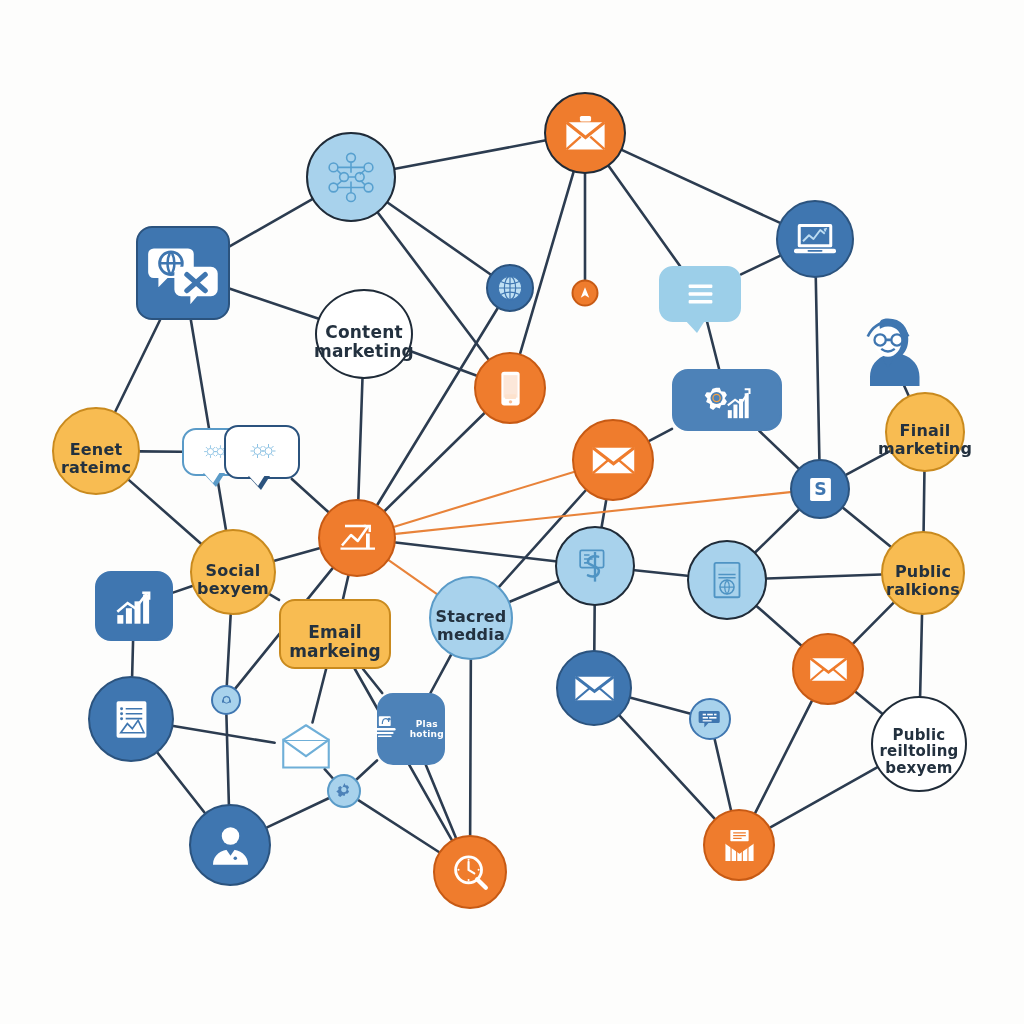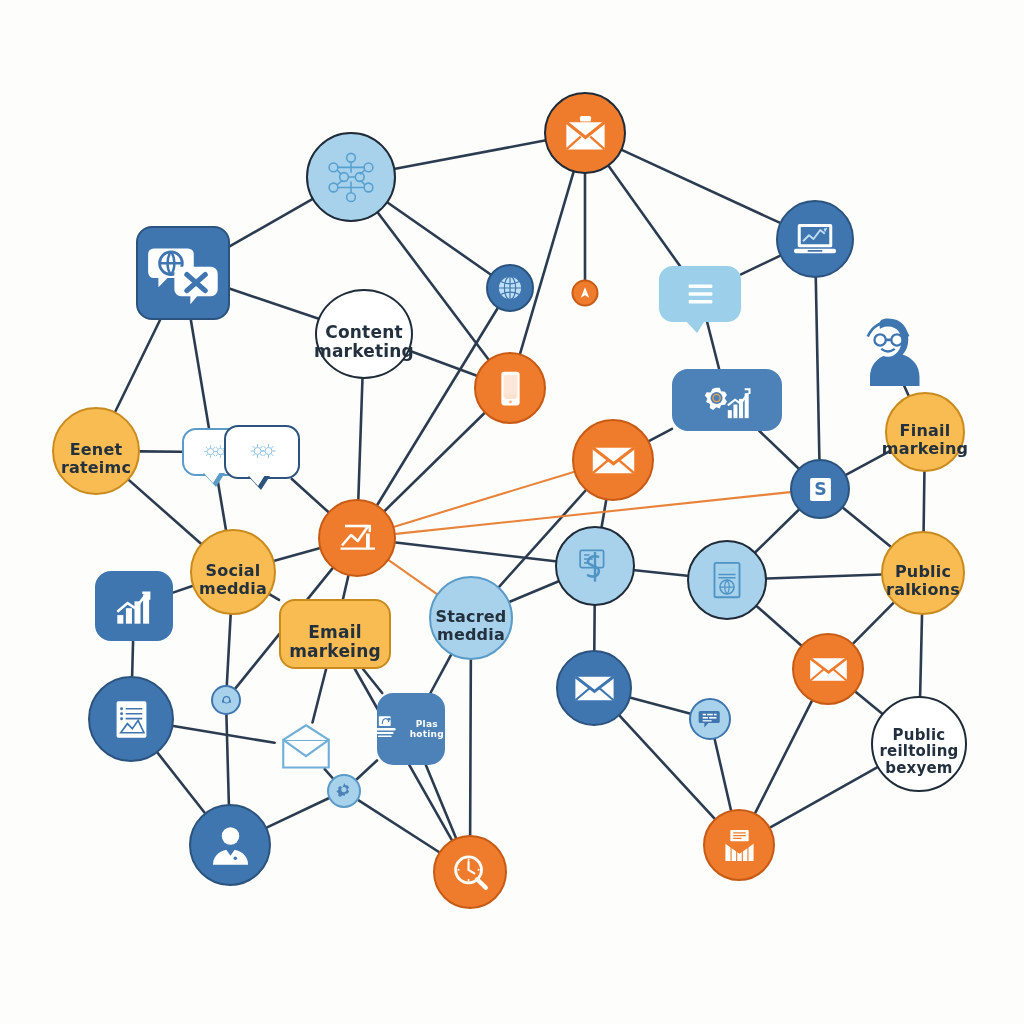--- a/index.html
+++ b/index.html
@@ -259,21 +259,21 @@
               <rect x="48" y="26" width="5" height="24"></rect>
               <rect x="55" y="19" width="5" height="31"></rect>
             </g>
             <path d="M34 34l9-7 7 5 9-13" fill="none" stroke="#fff" stroke-width="2.6"></path>
             <path d="M55 14h6v6" fill="none" stroke="#fff" stroke-width="2.6"></path>
           </svg>
         </div>
       </div>
       <div class="node circle" style="left: 925px; top: 432px; width: 80px; height: 80px; background: rgb(248, 188, 82); border: 2.5px solid rgb(201, 138, 30); color: rgb(239, 124, 45); z-index: 21;">
         <div class="node-label" style="font-size: 16px; color: rgb(35, 49, 63);">Finail
-markeing</div>
+marketing</div>
       </div>
       <div class="node circle" style="left: 96px; top: 451px; width: 88px; height: 88px; background: rgb(248, 188, 82); border: 2.5px solid rgb(201, 138, 30); color: rgb(239, 124, 45); z-index: 22;">
         <div class="node-label" style="font-size: 16px; color: rgb(35, 49, 63);">Eenet
 rateimc</div>
       </div>
       <div class="node bubble" style="left: 215px; top: 452px; width: 66px; height: 48px; background: rgb(255, 255, 255); border: 2.5px solid rgb(90, 155, 200); color: rgb(239, 124, 45); z-index: 23;">
         <div style="display: flex; flex-direction: column; align-items: center; justify-content: center;">
           <svg class="ico" width="48" height="29" viewBox="0 0 64 64">
             <g fill="none" stroke="#8dc2e3" stroke-width="2">
               <circle cx="22" cy="30" r="7"></circle>
@@ -323,21 +323,21 @@
             <path d="M10 46h46" stroke="#fff" stroke-width="3" fill="none"></path>
             <path d="M12 42l12-14 9 8 14-20" fill="none" stroke="#fff" stroke-width="3.4" stroke-linejoin="round"></path>
             <path d="M41 16h8v8" fill="none" stroke="#fff" stroke-width="3.2"></path>
             <path d="M16 16h28" stroke="#fff" stroke-width="3.4"></path>
             <rect x="44" y="26" width="5" height="20" fill="#fff"></rect>
           </svg>
         </div>
       </div>
       <div class="node circle" style="left: 233px; top: 572px; width: 86px; height: 86px; background: rgb(248, 188, 82); border: 2.5px solid rgb(201, 138, 30); color: rgb(239, 124, 45); z-index: 28;">
         <div class="node-label" style="font-size: 16px; color: rgb(35, 49, 63);">Social
-meddia</div>
+bexyem</div>
       </div>
       <div class="node circle" style="left: 595px; top: 566px; width: 80px; height: 80px; background: rgb(168, 210, 236); border: 2.5px solid rgb(31, 43, 56); color: rgb(239, 124, 45); z-index: 29;">
         <div style="display: flex; flex-direction: column; align-items: center; justify-content: center;">
           <svg class="ico" width="50" height="50" viewBox="0 0 64 64">
             <rect x="13" y="12" width="30" height="22" rx="2" fill="none" stroke="#4f94c4" stroke-width="2.2"></rect>
             <path d="M18 18h7M18 23h11M18 28h6" stroke="#4f94c4" stroke-width="2" fill="none"></path>
             <path d="M36 20c-8-2-13 2-13 7s14 4 14 11-7 9-14 6" fill="none" stroke="#4f94c4" stroke-width="3.2" stroke-linecap="round"></path>
             <path d="M32 14v38" stroke="#4f94c4" stroke-width="3" fill="none"></path>
           </svg>
         </div>

